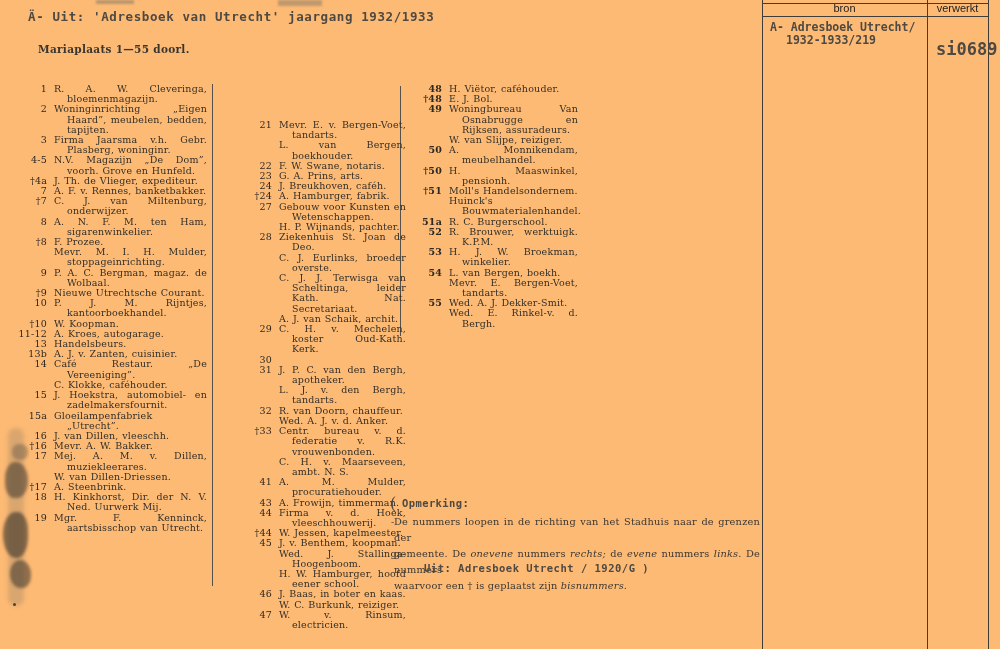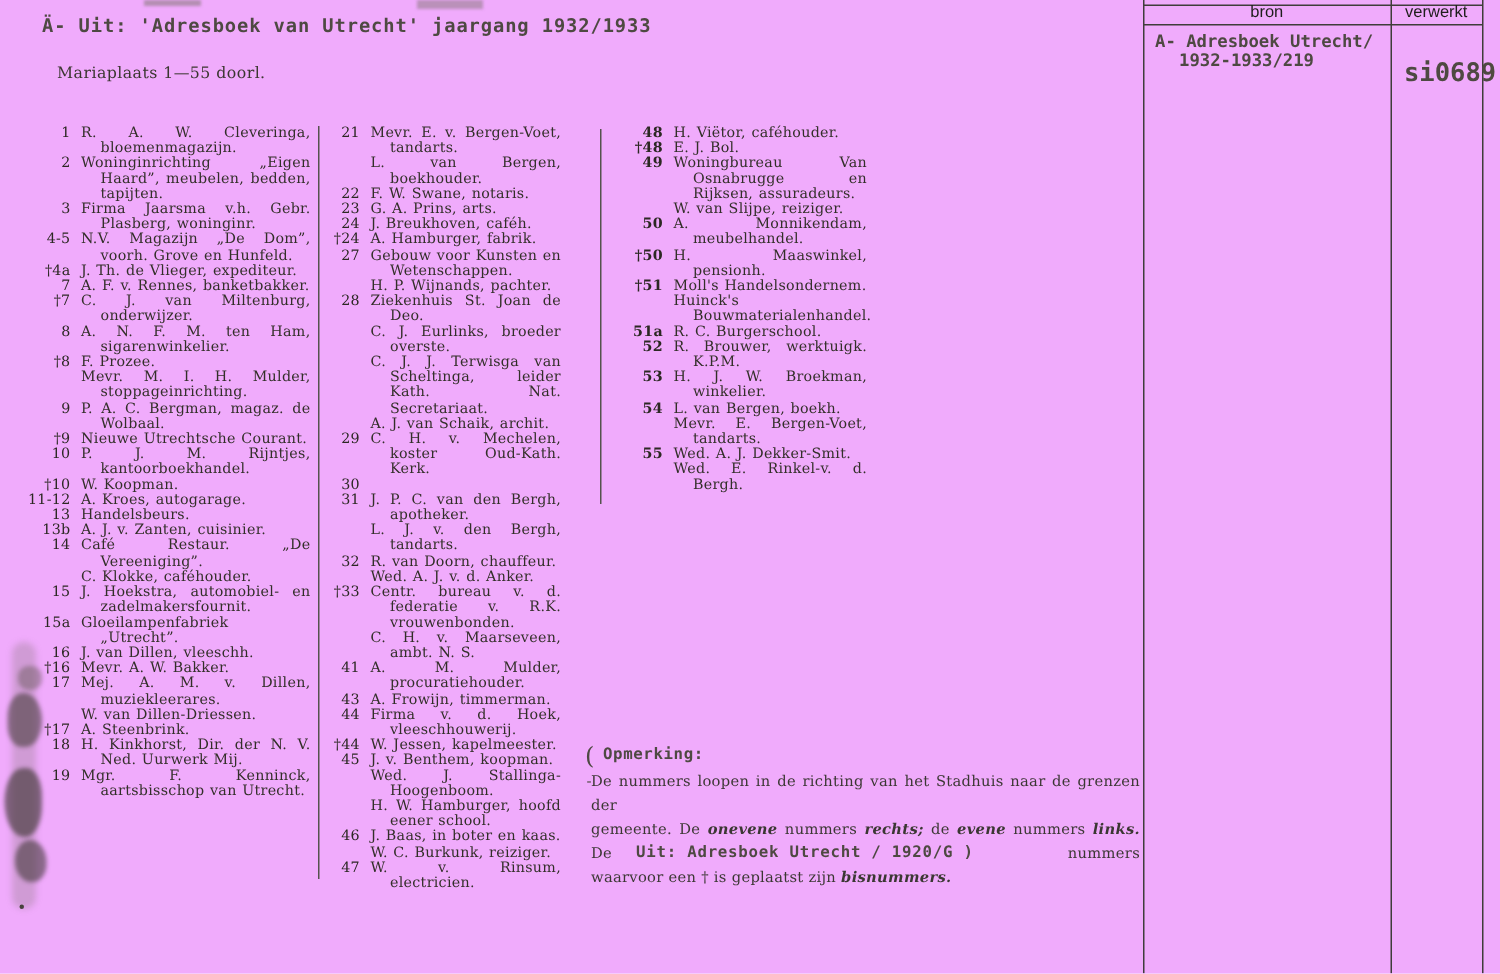--- a/index.html
+++ b/index.html
@@ -1,53 +1,53 @@
 <!DOCTYPE html>
 <html><head>
 <meta charset="utf-8">
 <style>
   html,body{margin:0;padding:0;}
-  #page{position:relative;width:1000px;height:649px;background:#f0abfc;overflow:hidden;
+  #page{position:relative;width:1000px;height:649px;background:#fdba74;overflow:hidden;
         font-family:"DejaVu Serif",serif;color:#37332e;}
   
   .mono{font-family:"DejaVu Sans Mono",monospace;font-weight:bold;color:#4e4942;}
   .abs{position:absolute;}
   #title{left:28px;top:9px;font-size:12.5px;letter-spacing:.6px;white-space:nowrap;}
-  #subtitle{left:38px;top:43px;font-size:10.5px;font-weight:normal;color:#3a362f;letter-spacing:.3px;}
+  #subtitle{left:38px;top:43px;font-size:10.5px;font-weight:bold;color:#3a362f;letter-spacing:.3px;}
   
   .vline{position:absolute;width:1px;background:#3f3d3a;}
   .hline{position:absolute;height:1px;background:#3f3d3a;}
   .thead{position:absolute;top:2px;font-family:"Liberation Sans",sans-serif;font-size:11px;
          color:#1f1e1c;text-align:center;}
   #bron-cell{left:770px;top:21px;font-size:11.5px;line-height:13px;}
   #bron-cell .l2{padding-left:16px;}
   #verwerkt-cell{left:936px;top:39px;font-size:17px;}
   
   .col{position:absolute;top:84px;font-size:9.5px;line-height:10.2px;letter-spacing:.2px;
        word-spacing:.5px;color:#332f29;}
   #col1{left:14px;width:193px;}
-  #col2{left:206px;width:168px;}
+  #col2{left:238px;width:168px;margin-top:36px;}
   #col3{left:406px;width:172px;}
   .entry{display:flex;align-items:flex-start;}
   .num{flex:0 0 33px;text-align:right;white-space:nowrap;color:#2c2823;}
   #col2 .num{flex-basis:34px;}
   #col3 .num{flex-basis:36px;font-weight:bold;}
   .ebody{flex:1;margin-left:7px;}
   .person{padding-left:13px;text-indent:-13px;text-align:justify;}
   .cdiv1{left:212px;top:84px;height:502px;background:#55524d;}
   .cdiv2{left:400px;top:86px;height:250px;background:#55524d;}
   
   #remark{left:390px;top:494px;width:372px;}
   #remark-open{position:absolute;left:0;top:0;font-size:16px;color:#4e4942;}
   #remark-label{position:absolute;left:12px;top:3px;font-size:10.5px;letter-spacing:.4px;}
   #remark-dash{position:absolute;left:1px;top:22px;font-size:10px;color:#4e4942;}
   #remark-lines{position:absolute;left:4px;top:20px;width:366px;font-size:9.8px;
                 line-height:16px;color:#3b3733;letter-spacing:.2px;}
   .rline:not(:last-child){text-align:justify;text-align-last:justify;}
-  .it{font-style:italic;font-weight:bold;}
+  .it{font-style:italic;}
   #remark-source{position:absolute;left:34px;top:68px;font-size:10.5px;letter-spacing:.5px;}
   
   .stain{position:absolute;pointer-events:none;}
   #band{left:8px;top:428px;width:16px;height:178px;background:rgba(112,106,96,.25);
         border-radius:8px;filter:blur(2px);}
   #blob1{left:12px;top:444px;width:16px;height:16px;background:rgba(84,78,68,.4);border-radius:45%;filter:blur(1.5px);}
   #blob2{left:5px;top:462px;width:23px;height:36px;background:rgba(58,53,46,.55);border-radius:46% 54% 50% 42%;filter:blur(1.5px);}
   #blob3{left:3px;top:512px;width:25px;height:46px;background:rgba(53,48,42,.6);border-radius:52% 44% 48% 55%;filter:blur(1.5px);}
   #blob4{left:10px;top:560px;width:21px;height:28px;background:rgba(55,50,44,.55);border-radius:48% 52% 42% 50%;filter:blur(1.5px);}
   #dot{left:13px;top:603px;width:3px;height:3px;background:#46423c;border-radius:50%;}

